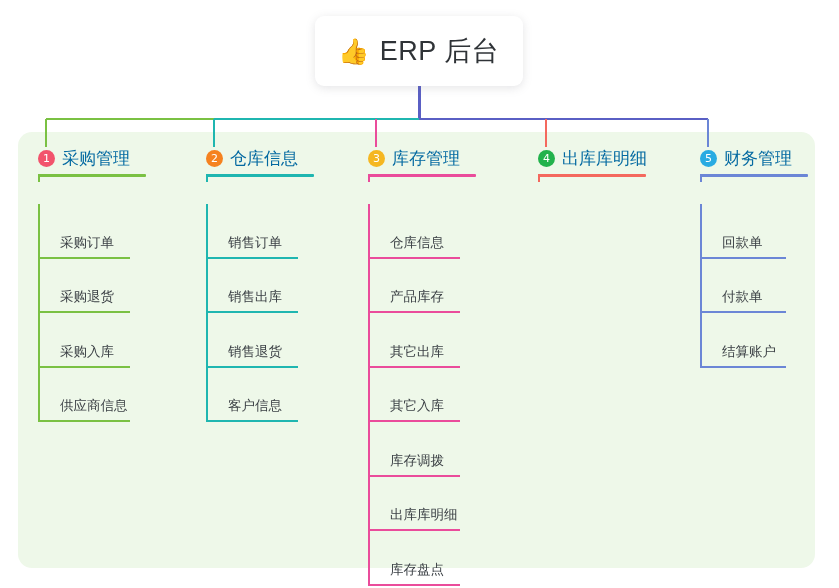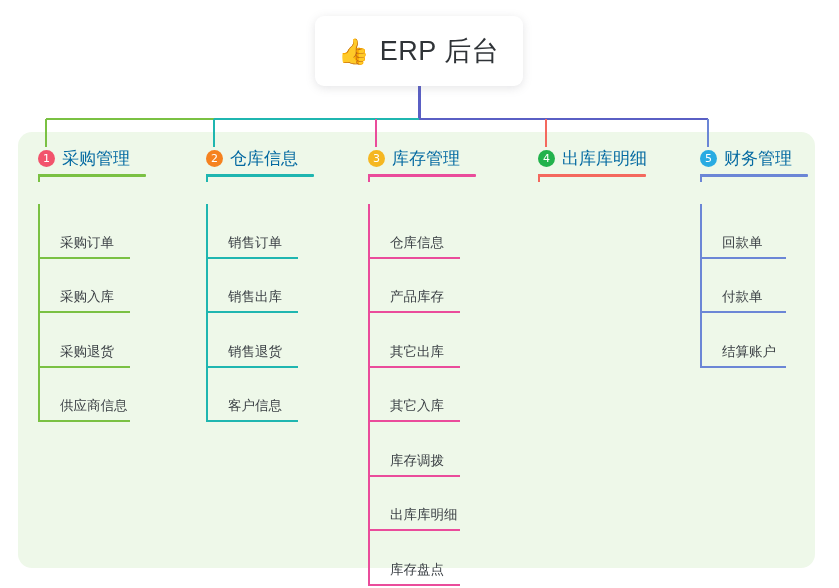--- a/index.html
+++ b/index.html
@@ -164,25 +164,25 @@
         <span class="head-label">采购管理</span>
         <div class="head-rule" style="width: 108px; background: rgb(122, 193, 67);"></div>
       </div>
       <div class="leaves">
         <div class="spine" style="background: rgb(122, 193, 67); height: 218px;"></div>
         <div class="leaf">
           <span class="leaf-label">采购订单</span>
           <div class="leaf-rule" style="width: 92px; background: rgb(122, 193, 67);"></div>
         </div>
         <div class="leaf">
+          <span class="leaf-label">采购退货</span>
+          <div class="leaf-rule" style="width: 92px; background: rgb(122, 193, 67);"></div>
+        </div>
+        <div class="leaf">
           <span class="leaf-label">采购入库</span>
-          <div class="leaf-rule" style="width: 92px; background: rgb(122, 193, 67);"></div>
-        </div>
-        <div class="leaf">
-          <span class="leaf-label">采购退货</span>
           <div class="leaf-rule" style="width: 92px; background: rgb(122, 193, 67);"></div>
         </div>
         <div class="leaf">
           <span class="leaf-label">供应商信息</span>
           <div class="leaf-rule" style="width: 92px; background: rgb(122, 193, 67);"></div>
         </div>
       </div>
     </div>
     <div class="column" style="left: 206px;">
       <div class="col-head">

